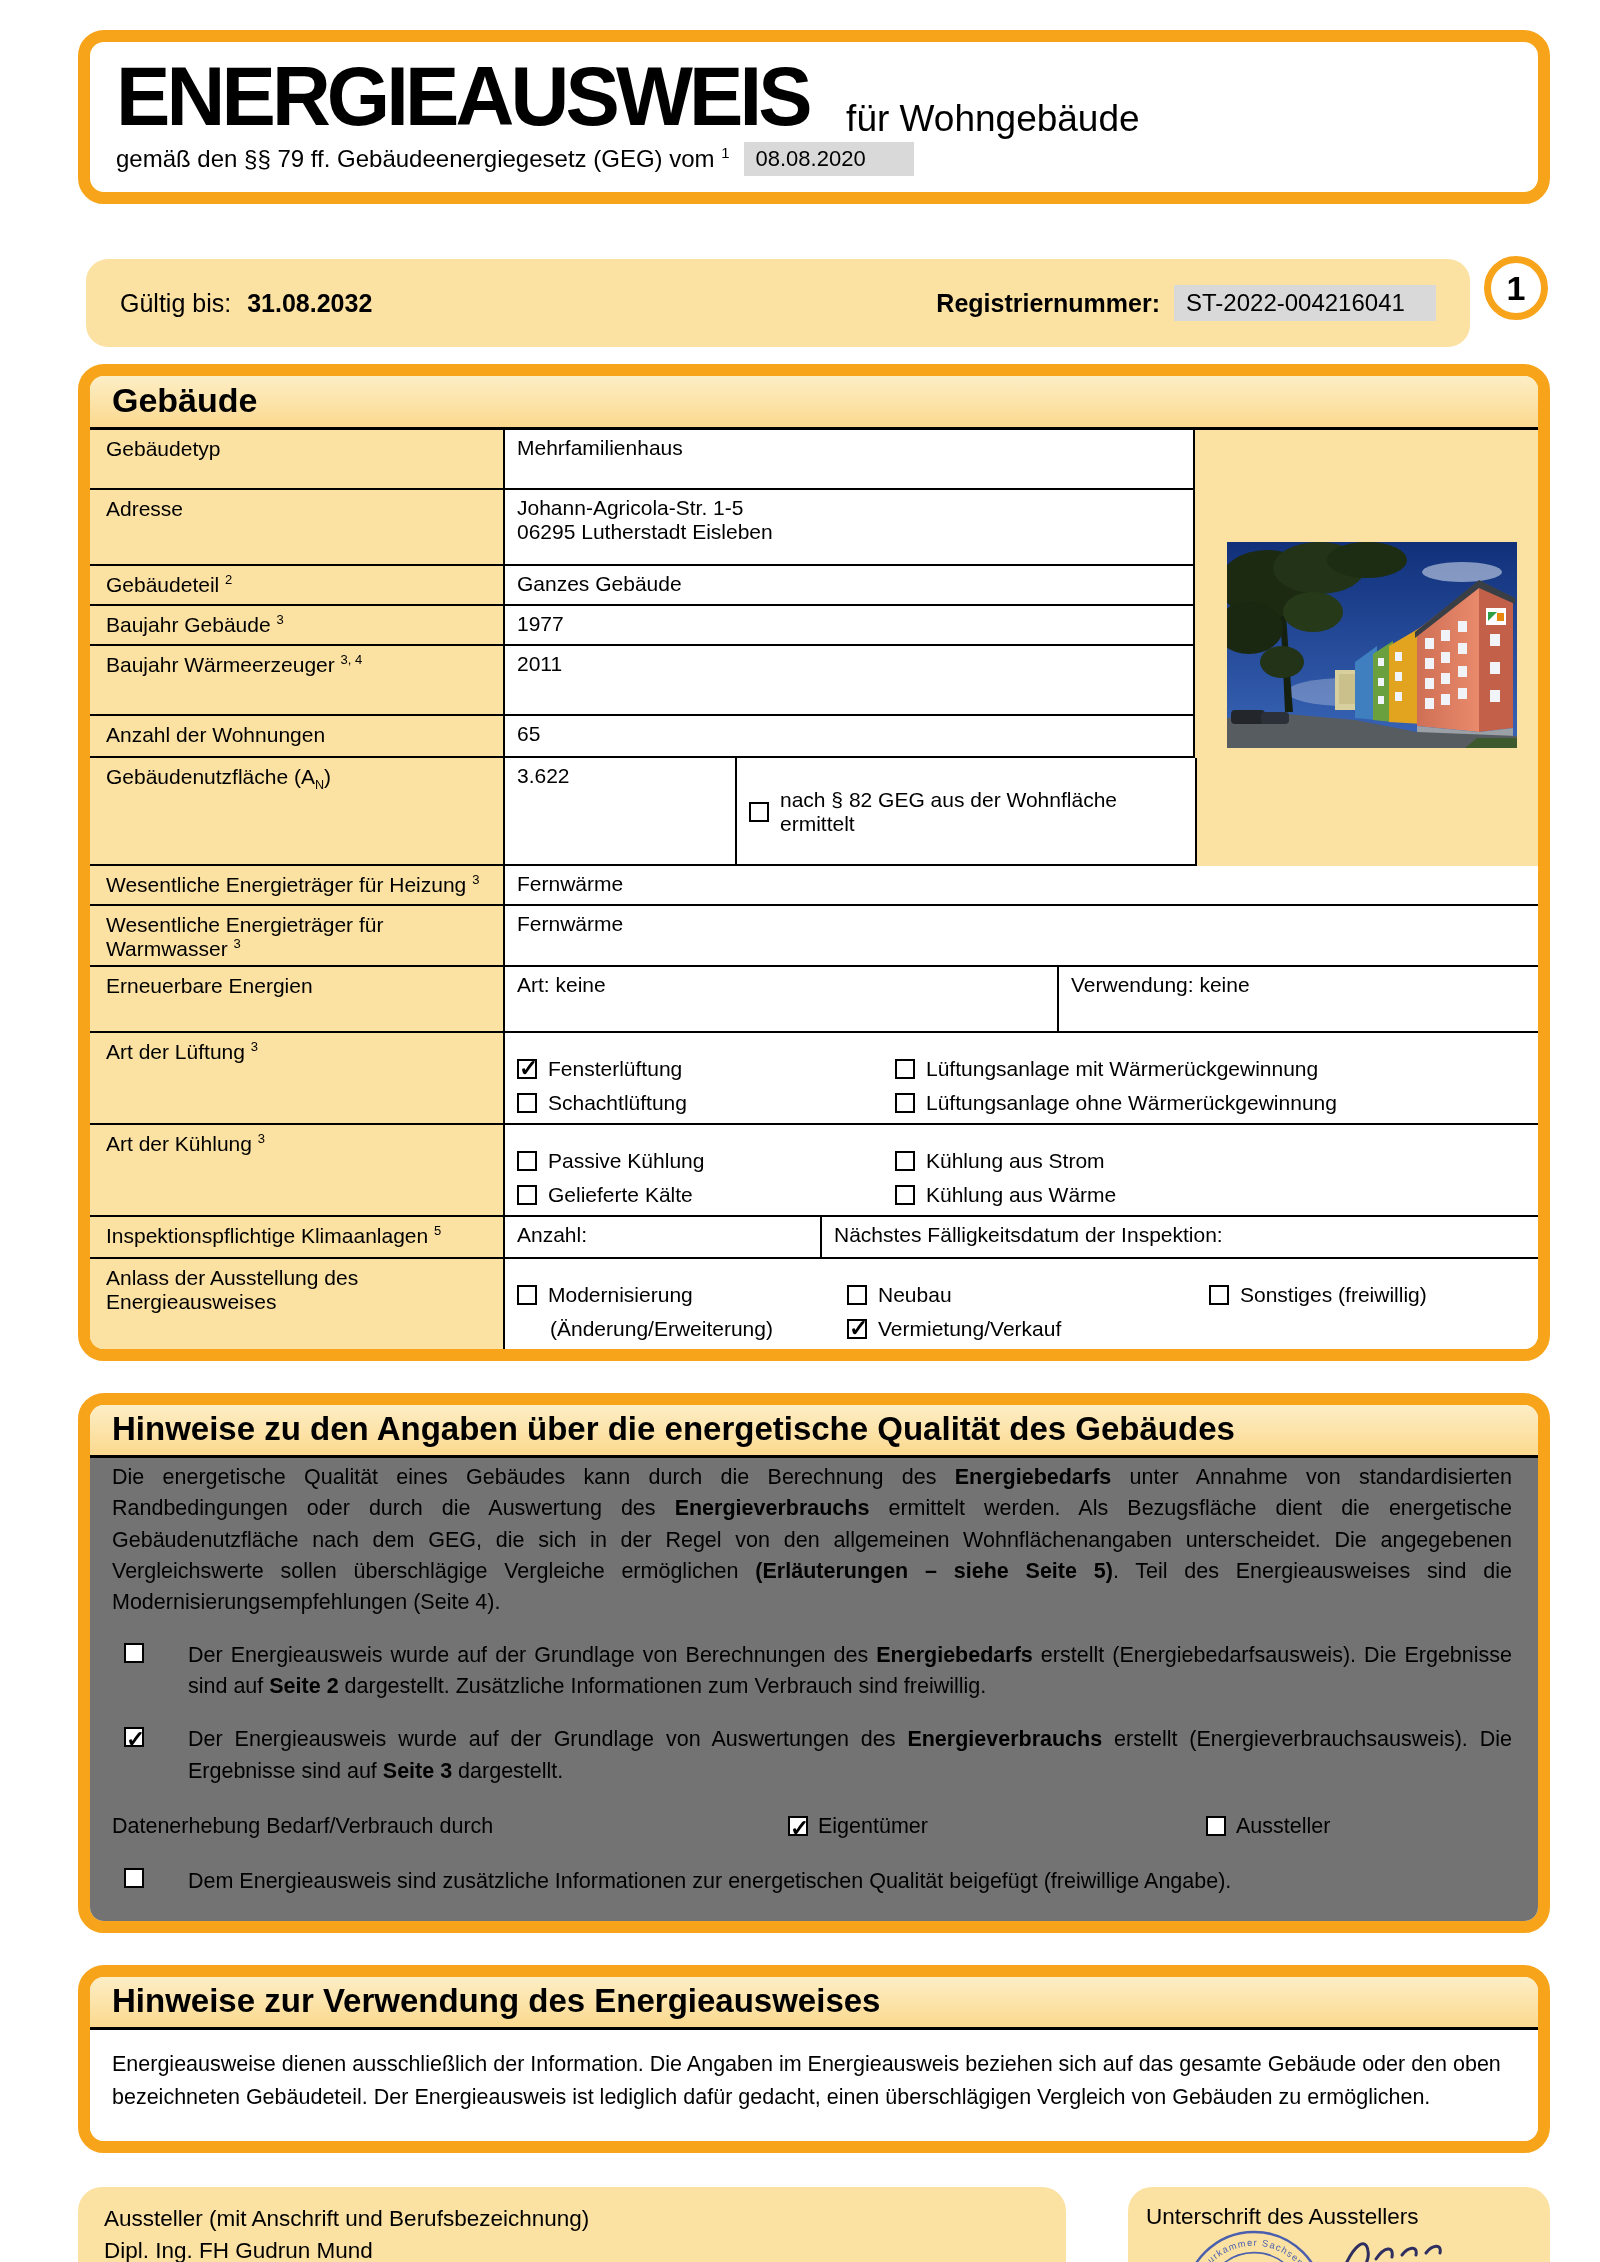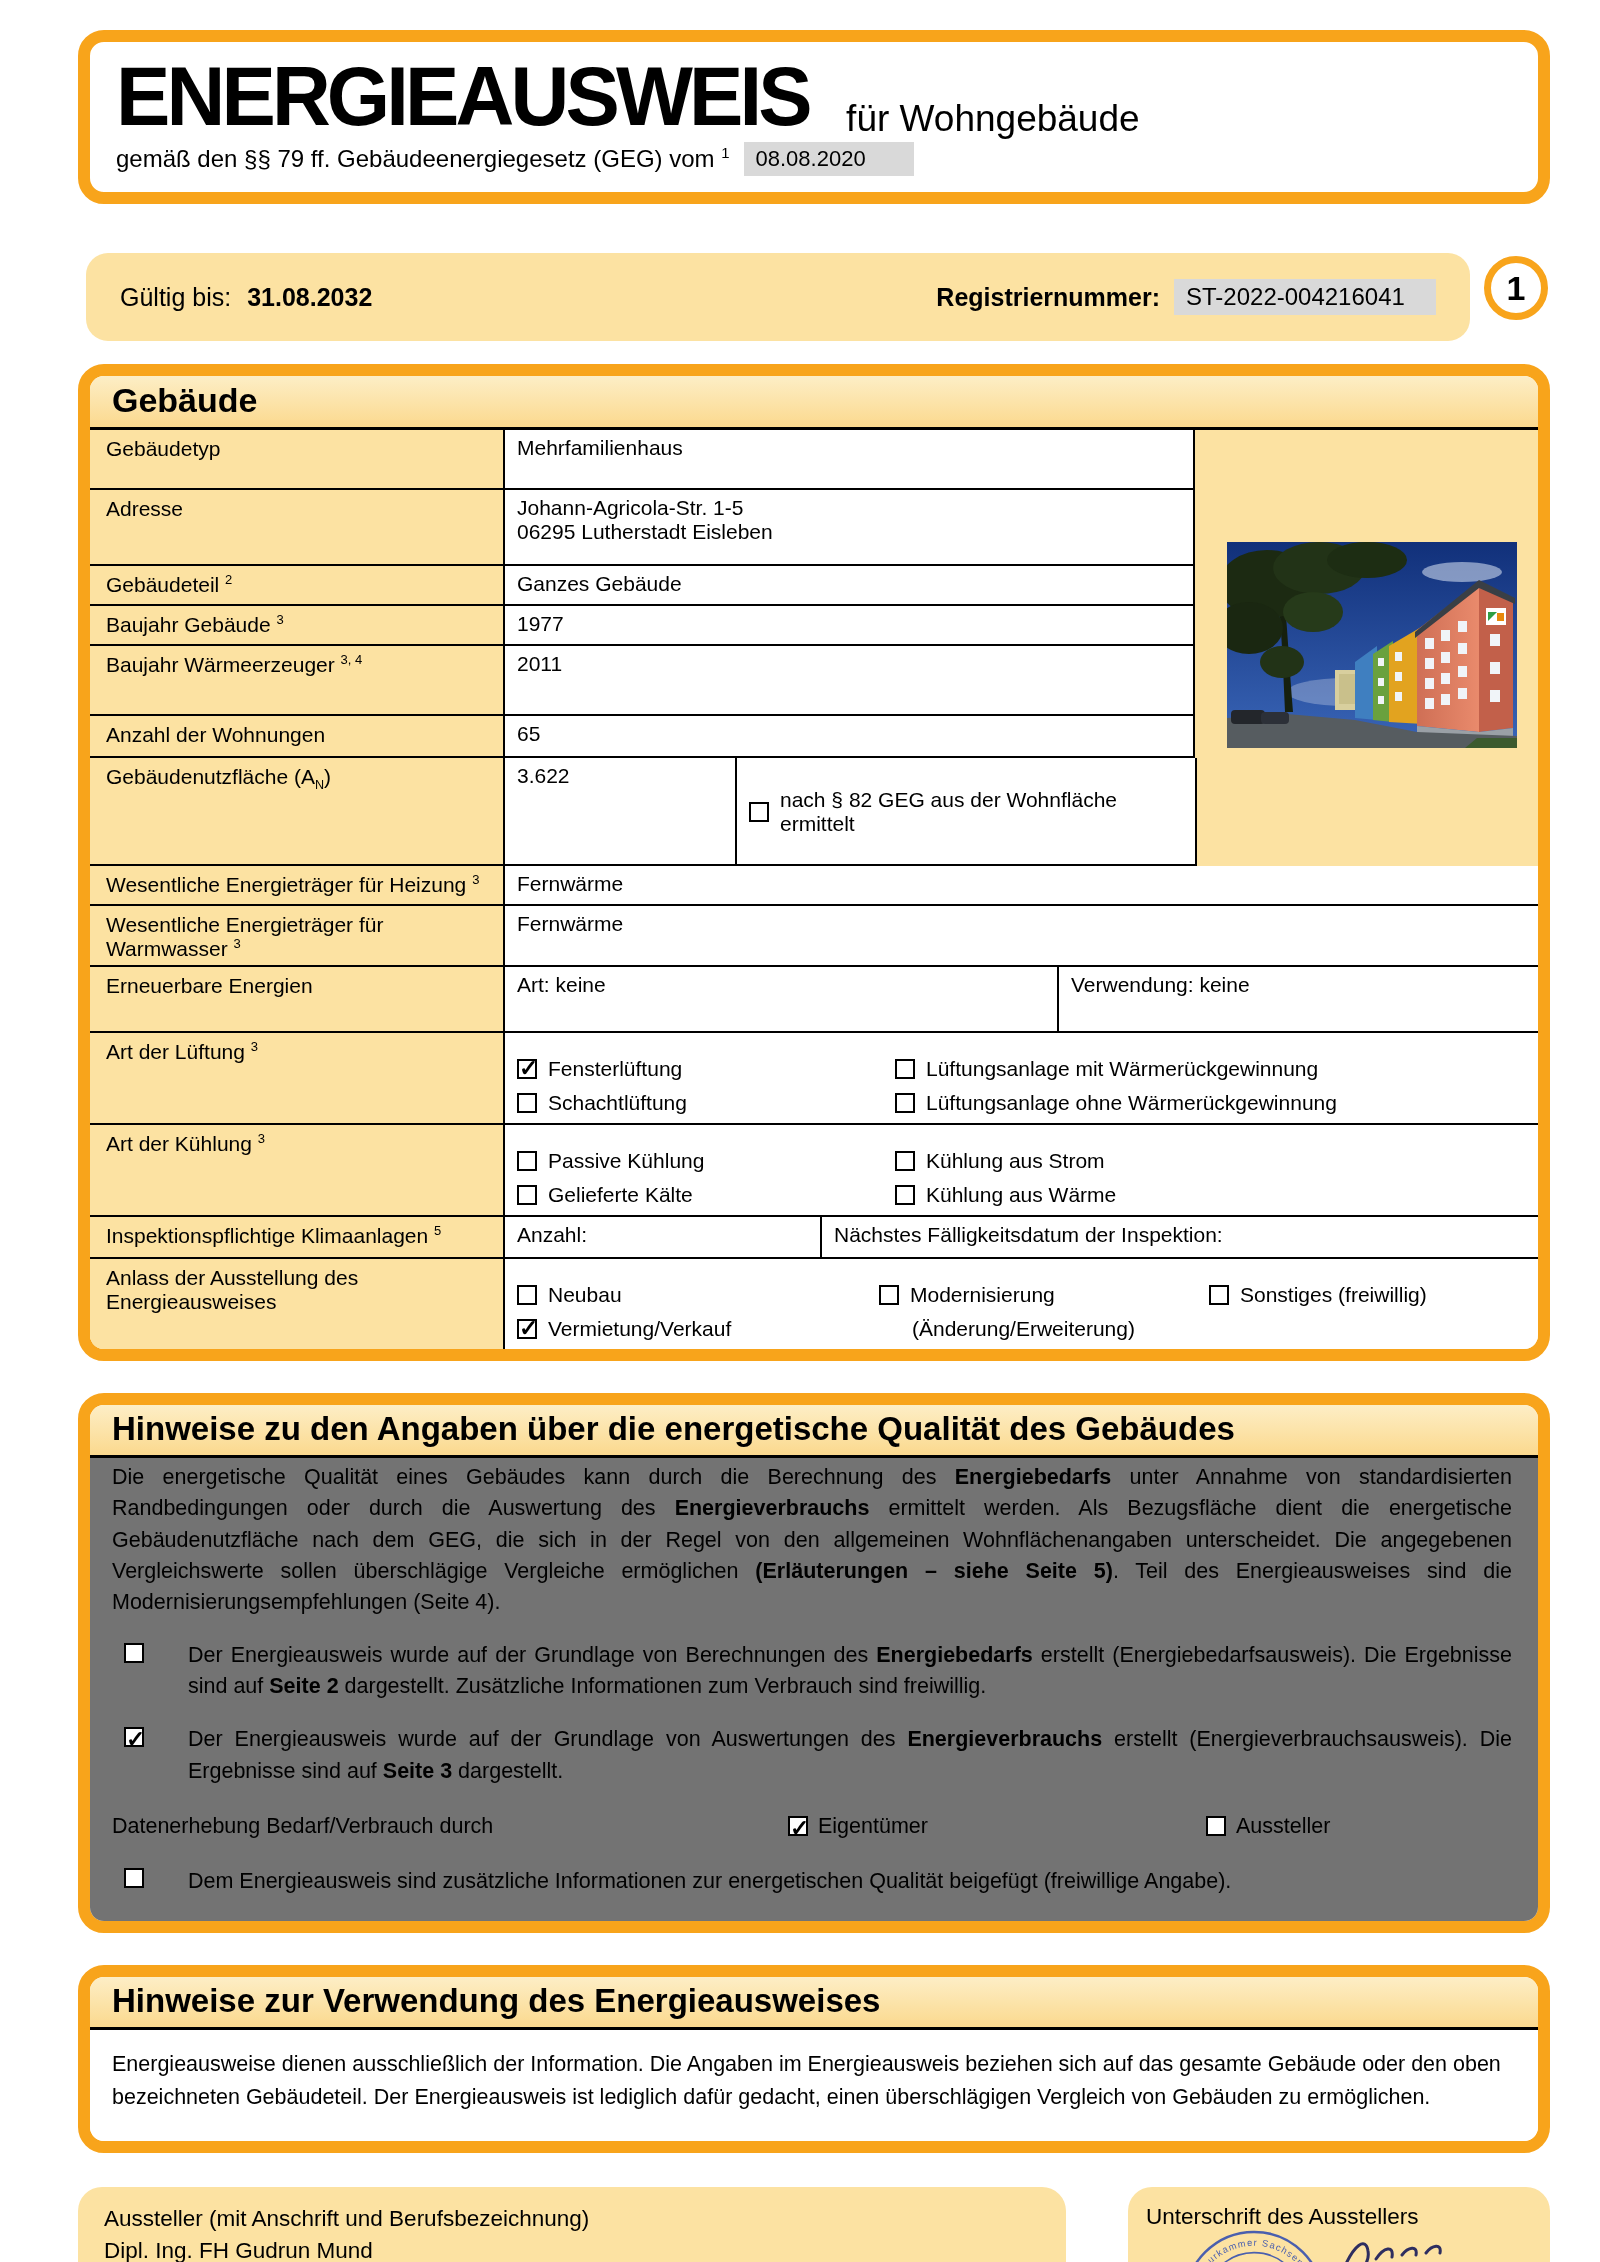--- a/index.html
+++ b/index.html
@@ -23,21 +23,21 @@
   .hdr{padding:10px 26px 16px 26px;}
   .hdr-title-row{display:flex;align-items:flex-end;}
   .hdr-title{font-size:84px;font-weight:bold;letter-spacing:-4px;line-height:1.05;transform:scaleX(.97);transform-origin:left;}
   .hdr-sub{font-size:37px;font-weight:normal;margin-left:16px;white-space:nowrap;}
   .hdr-law{font-size:24px;margin-top:2px;display:flex;align-items:center;gap:14px;}
   sup{font-size:62%;vertical-align:super;line-height:0;}
   .grayfield{background:var(--gray);padding:4px 12px;font-size:22px;display:inline-block;min-width:170px;}
 
   
   .validity-wrap{position:relative;margin-top:40px;height:88px;}
-  .pill{position:absolute;left:8px;top:9px;width:1384px;height:88px;background:var(--yellow);
+  .pill{position:absolute;left:8px;top:15px;width:1384px;height:88px;background:var(--yellow);
         border-radius:22px;display:flex;align-items:center;padding:16px 34px;font-size:25px;}
   .pill .v-label{margin-right:16px;}
   .pill .v-value{font-weight:bold;}
   .pill .r-group{margin-left:auto;display:flex;align-items:center;gap:14px;}
   .pill .r-label{font-weight:bold;}
   .pill .grayfield{min-width:262px;font-size:24px;}
   .page-circle{position:absolute;right:2px;top:12px;width:64px;height:64px;border-radius:50%;
         border:7px solid var(--orange);background:#fff;display:flex;align-items:center;justify-content:center;
         font-size:34px;font-weight:bold;}
 
@@ -224,27 +224,27 @@
       <div class="row rh42">
         <div class="lab bb"><span>Inspektionspflichtige Klimaanlagen</span>&nbsp;<sup>5</sup></div>
         <div class="val bb" style="width:315px">Anzahl:</div>
         <div class="val bb fill dl">Nächstes Fälligkeitsdatum der Inspektion:</div>
       </div>
 
       <div class="row rh74">
         <div class="lab" style="white-space:pre-line">Anlass der Ausstellung des
 Energieausweises</div>
         <div class="val fill cbrow">
+          <div class="optcol" style="width:330px">
+            <span class="opt"><span class="cb"></span><span>Modernisierung</span></span>
+            <span class="opt" style="margin-left:33px">(Änderung/Erweiterung)</span>
+          </div>
           <div class="optcol" style="width:362px">
             <span class="opt"><span class="cb"></span><span>Neubau</span></span>
             <span class="opt"><span class="cb checked"></span><span>Vermietung/Verkauf</span></span>
-          </div>
-          <div class="optcol" style="width:330px">
-            <span class="opt"><span class="cb"></span><span>Modernisierung</span></span>
-            <span class="opt" style="margin-left:33px">(Änderung/Erweiterung)</span>
           </div>
           <div class="optcol">
             <span class="opt"><span class="cb"></span><span>Sonstiges (freiwillig)</span></span>
           </div>
         </div>
       </div>
 
       <div class="photo">
         <svg viewBox="0 0 290 206" preserveAspectRatio="none">
           <defs>

